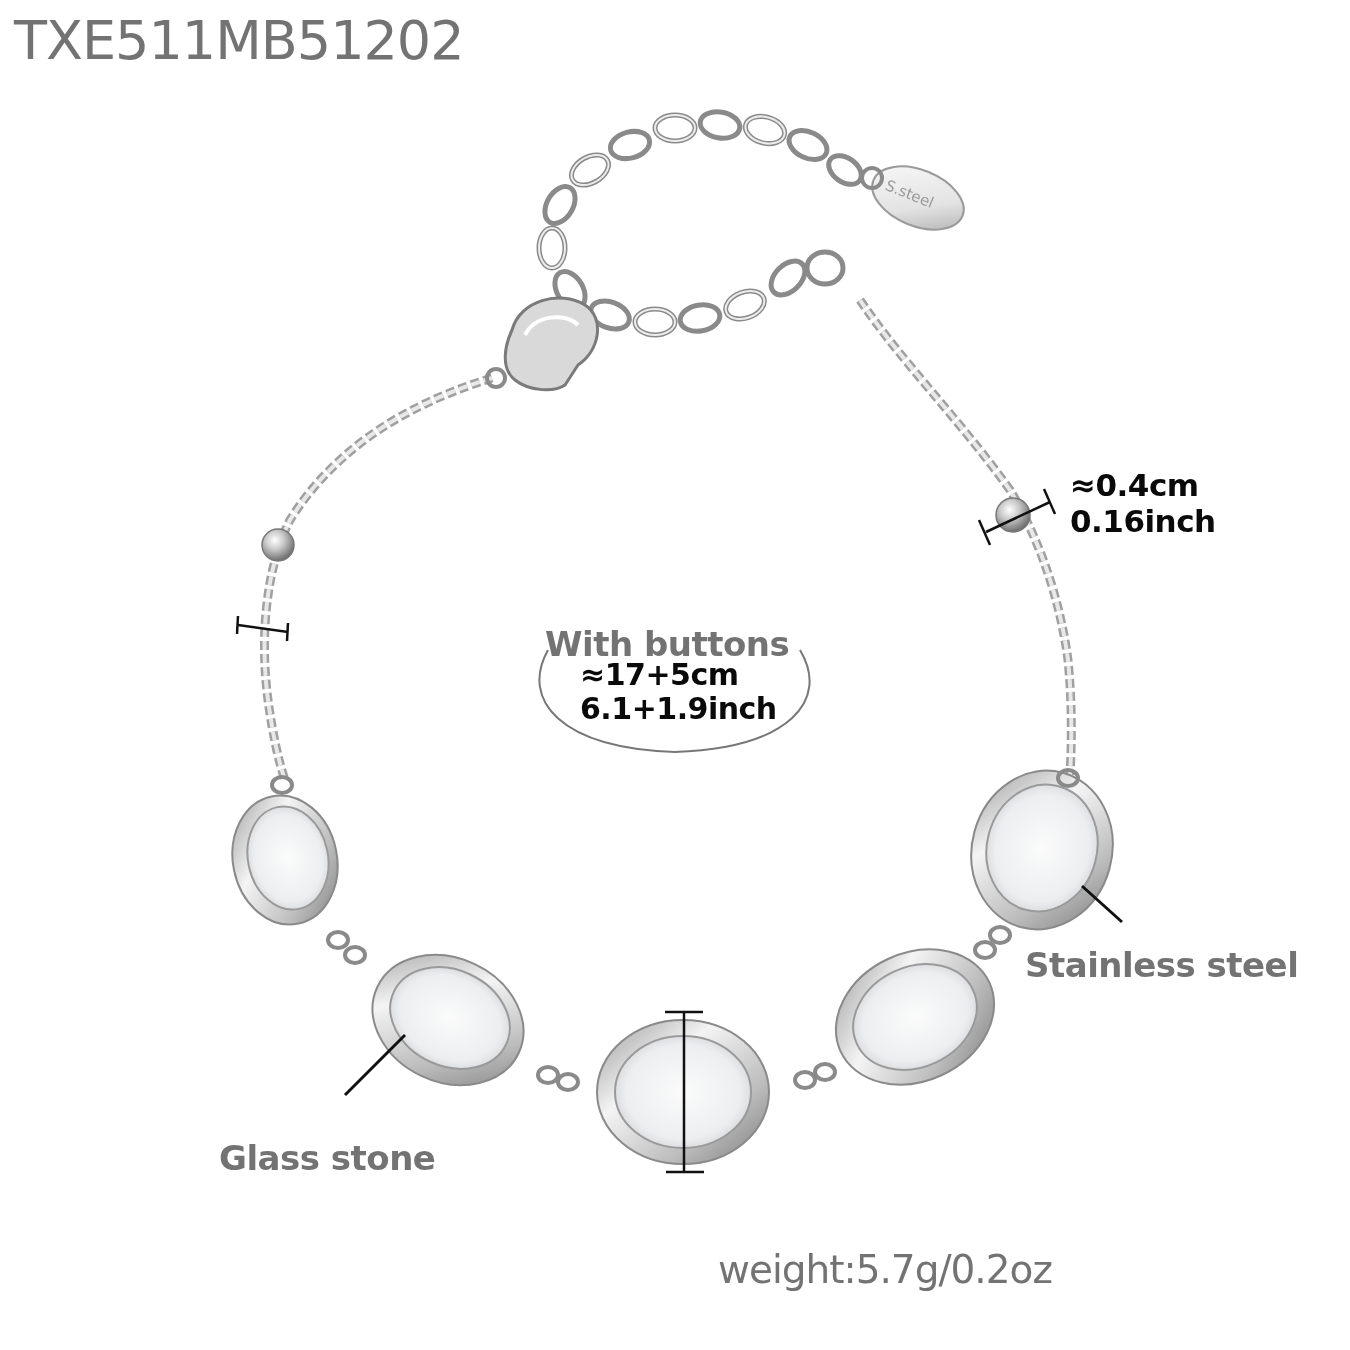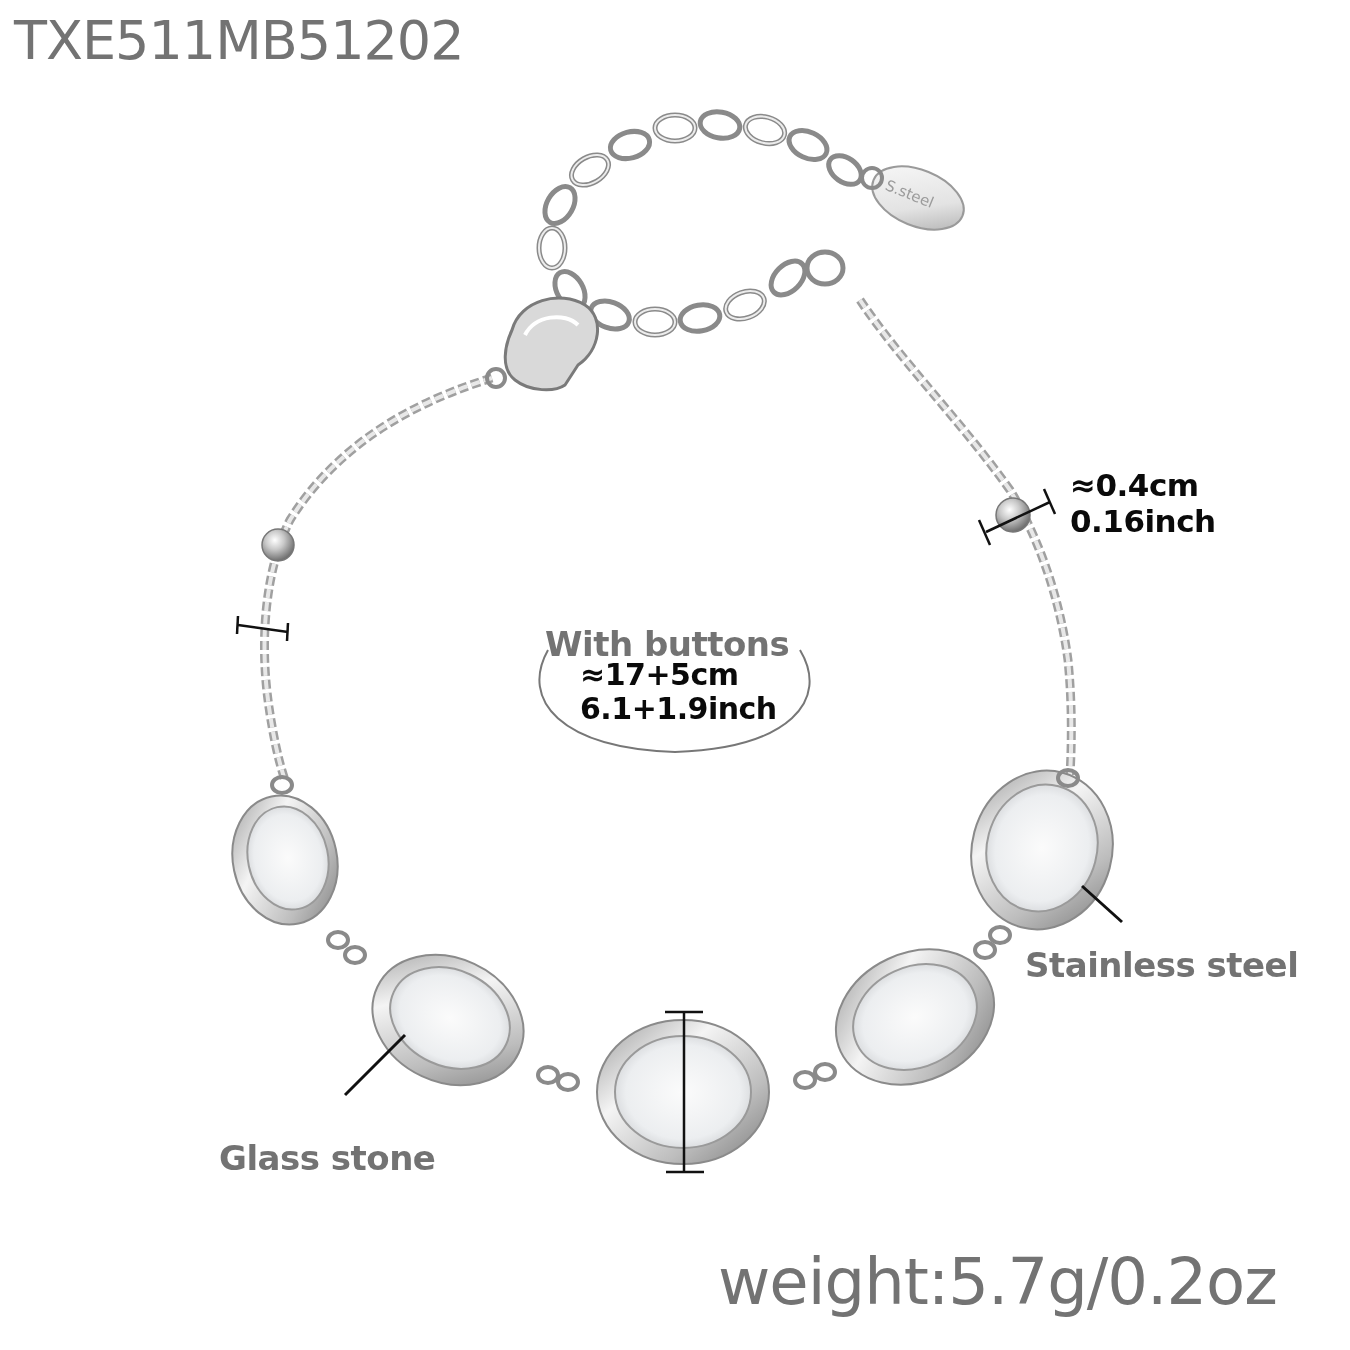--- a/index.html
+++ b/index.html
@@ -4,21 +4,21 @@
   <style>
     html, body { margin: 0; padding: 0; background: #ffffff; }
     body { width: 1350px; height: 1350px; position: relative; overflow: hidden;
            font-family: "DejaVu Sans", "Liberation Sans", sans-serif; color: #0a0a0a; }
     .canvas { position: absolute; left: 0; top: 0; width: 1350px; height: 1350px; }
     .txt { position: absolute; white-space: nowrap; line-height: 1; color: #737373; }
     .sku { left: 14px; top: 14px; font-size: 54px; letter-spacing: -1px; }
     .lbl-med { font-size: 30px; font-weight: bold; letter-spacing: -0.5px; }
     .lbl-sm { font-size: 31px; font-weight: bold; letter-spacing: -0.5px; line-height: 1.15; }
     .lbl-title { font-size: 34px; font-weight: bold; letter-spacing: -0.5px; }
-    .weight { left: 718px; top: 1250px; font-size: 64px; letter-spacing: -1px; }
+    .weight { left: 718px; top: 1250px; font-size: 39px; letter-spacing: -1px; }
     .stack { position: absolute; text-align: left; }
     .stack span { display: block; }
   </style>
 </head>
 <body>
 
 <div class="canvas">
 
   <svg width="1350" height="1350" viewBox="0 0 1350 1350" style="position:absolute;left:0;top:0;">
     <defs>

